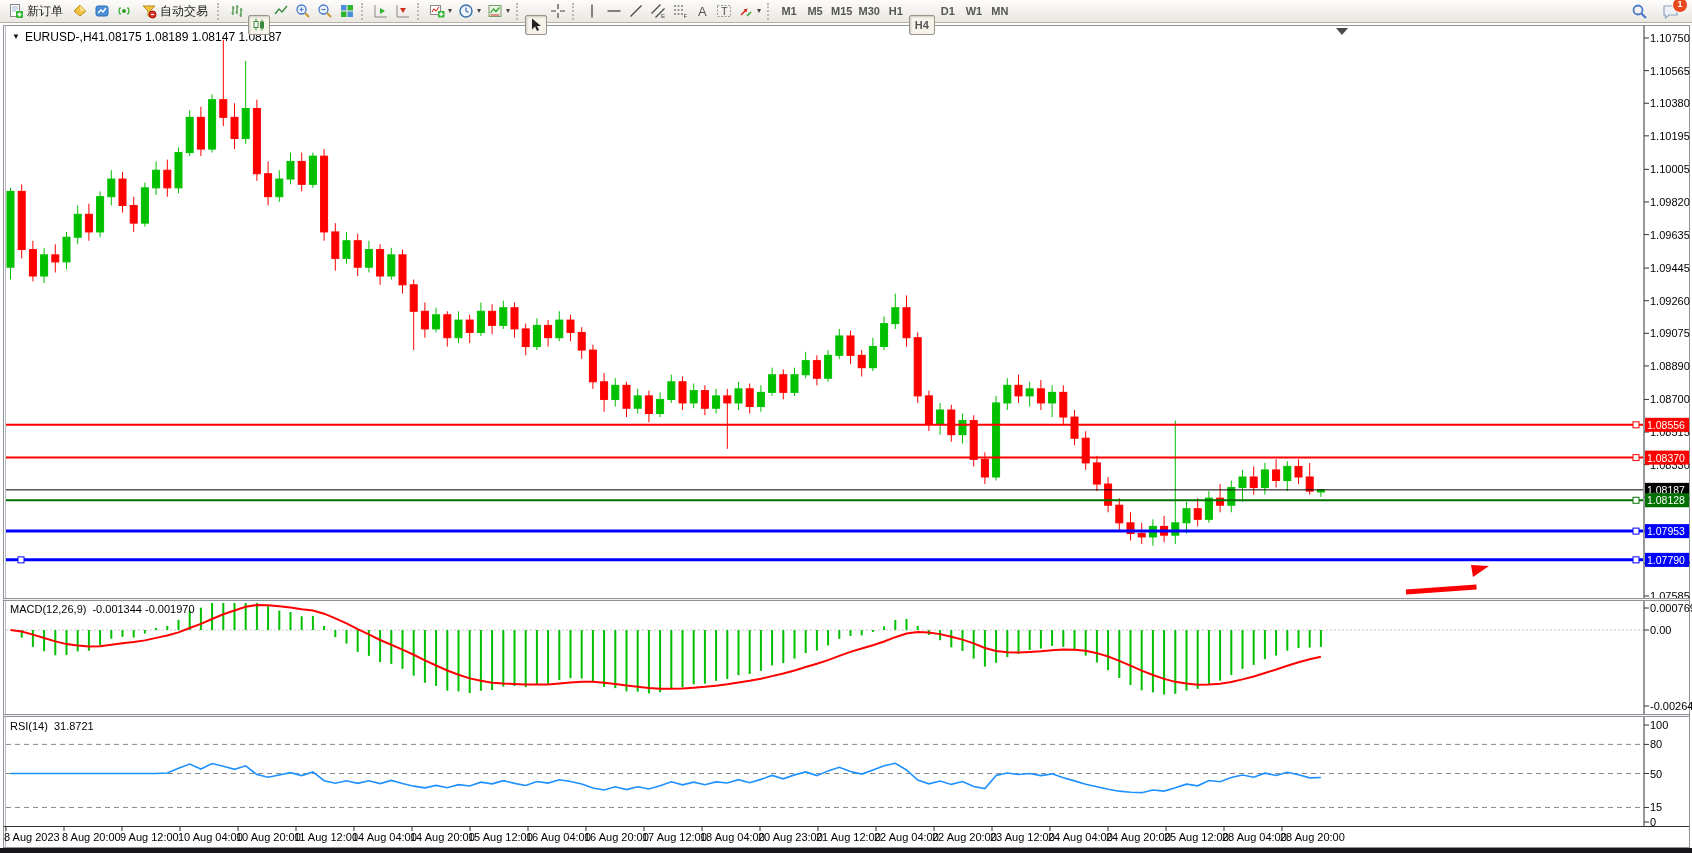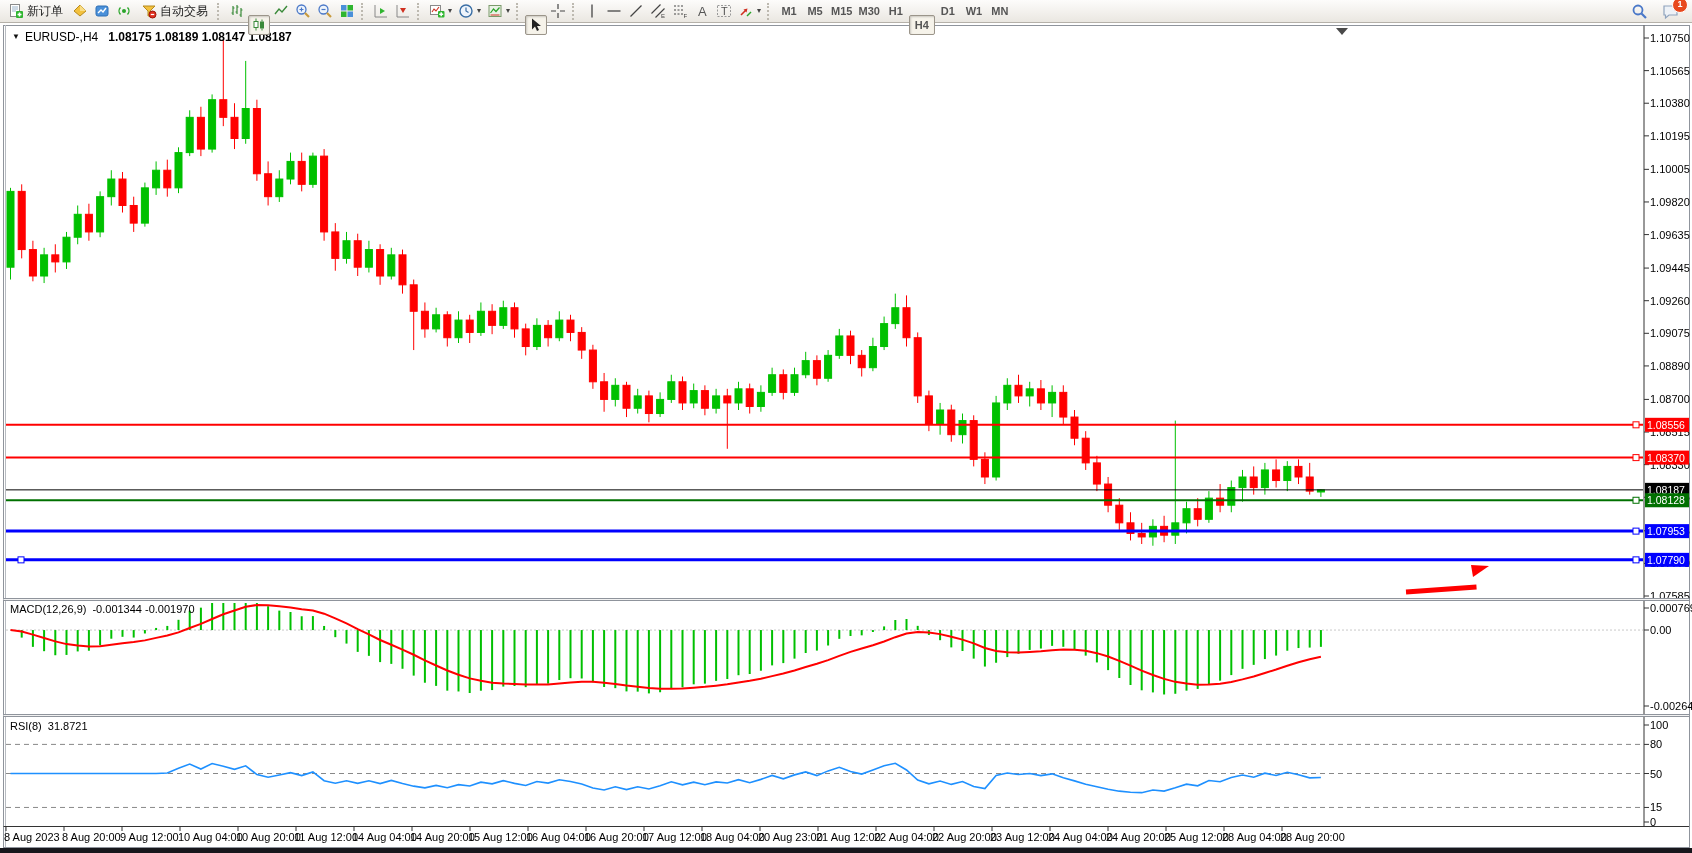--- a/index.html
+++ b/index.html
@@ -20,21 +20,21 @@
   .right-cluster{margin-left:auto;display:flex;align-items:center;gap:8px;margin-right:8px;}
   .chatwrap{position:relative;}
   .badge{position:absolute;top:-5px;right:-7px;width:14px;height:14px;border-radius:50%;
     background:#e8491d;border:1px solid #fff;color:#fff;font-size:9px;font-weight:bold;
     text-align:center;line-height:13px;}
   
   #chart-svg{position:absolute;left:0;top:0;z-index:1;}
   .overlay{position:absolute;z-index:3;white-space:nowrap;color:#000;}
   .chart-title{left:12px;top:30px;font-size:12px;}
   .chart-title .dd{font-size:8px;margin-right:5px;vertical-align:2px;color:#111;}
-  .chart-title .ohlc{margin-left:10px;font-weight:bold;}
+  .chart-title .ohlc{}
   .macd-label{left:10px;top:603px;font-size:11px;text-align:right;}
   .rsi-label{left:10px;top:720px;font-size:11px;}
   .lblv{margin-left:6px;}
 </style>
 </head>
 <body>
 
 <div class="toolbar">
   <div class="tbtn labeled">
     <svg width="16" height="16" viewBox="0 0 16 16">
@@ -749,14 +749,14 @@
     <rect x="0" y="848" width="1692" height="5" fill="#17171c"></rect>
   </svg>
 
 <div class="overlay chart-title">
   <span class="dd">▼</span><span>EURUSD-,H4</span><span class="ohlc">1.08175 1.08189 1.08147 1.08187</span>
 </div>
 <div class="overlay macd-label">
   <span>MACD(12,26,9)</span><span class="lblv">-0.001344 -0.001970</span>
 </div>
 <div class="overlay rsi-label">
-  <span>RSI(8)</span><span class="lblv">31.8721</span>
+  <span>RSI(14)</span><span class="lblv">31.8721</span>
 </div>
 
 </body></html>

